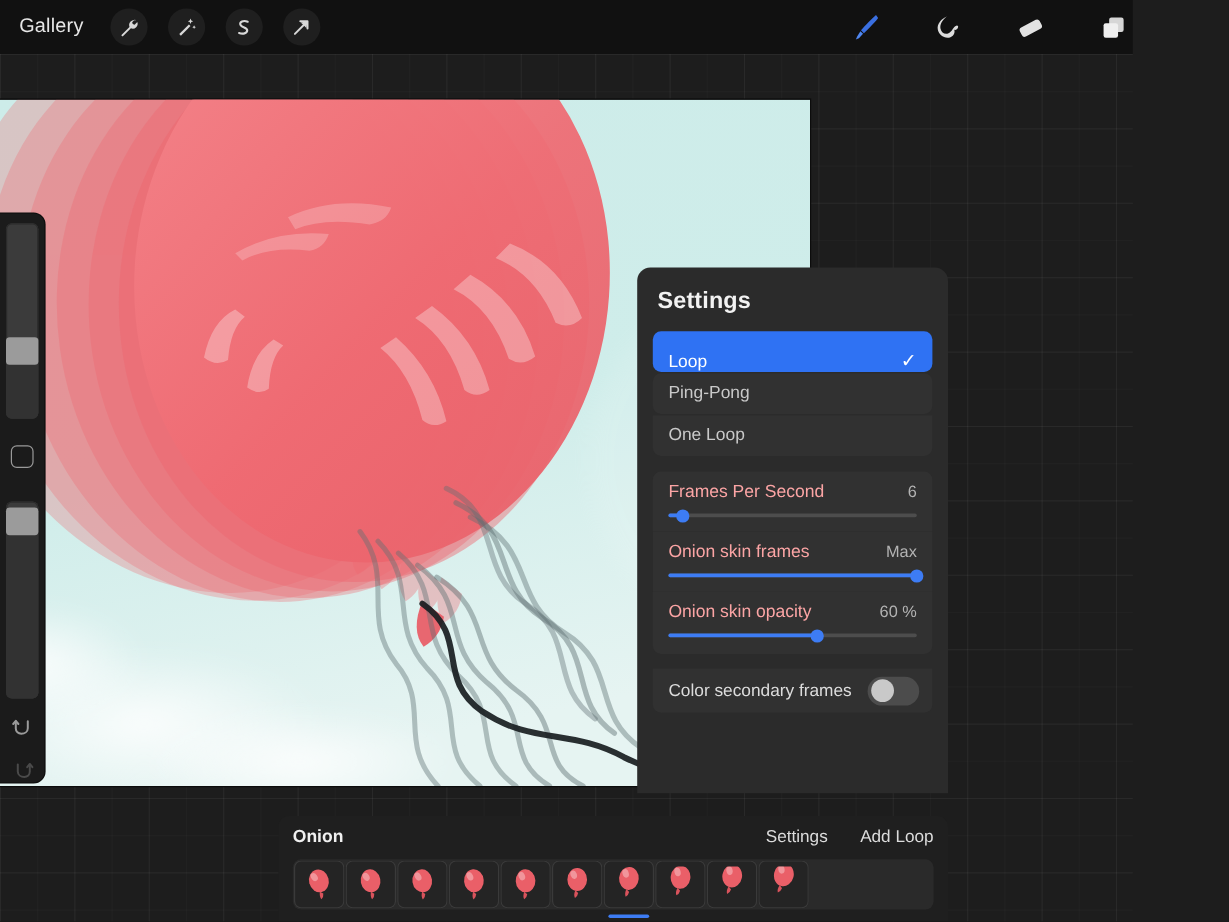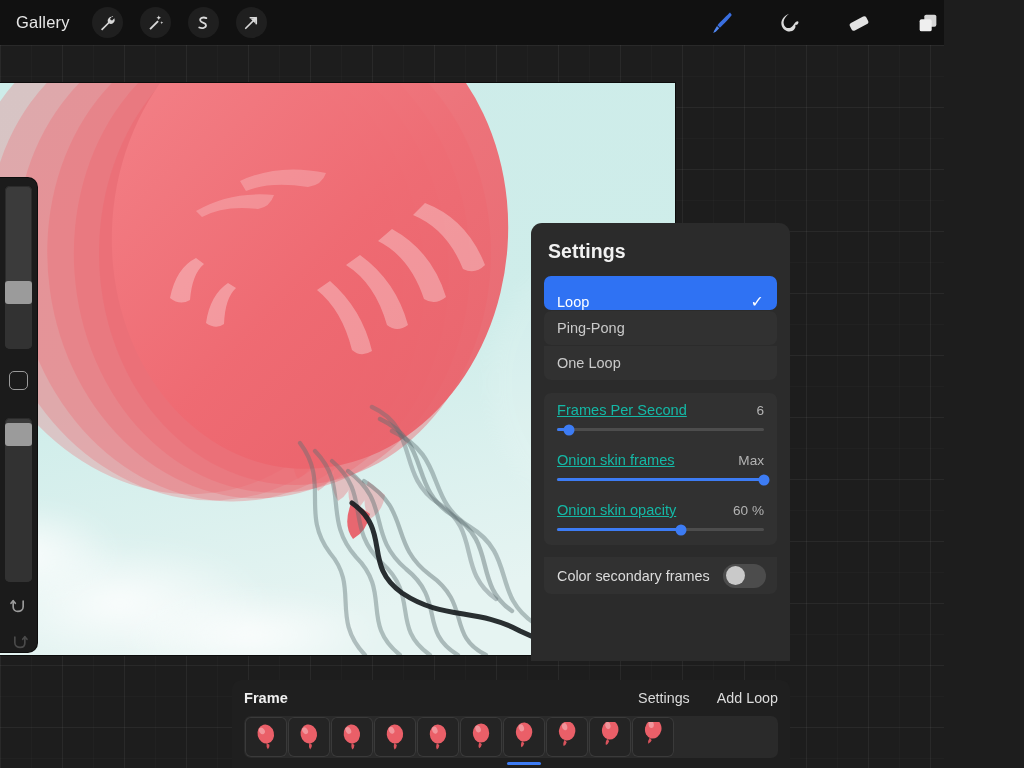--- a/index.html
+++ b/index.html
@@ -111,21 +111,21 @@
 
   .slider-block{
     background:#313131; padding:9px 13px 12px 13px;
   }
   .slider-block.top{ border-radius:7px 7px 0 0; }
   .slider-block.bottom{ border-radius:0 0 7px 7px; padding-bottom:14px; }
   .sb-head{
     display:flex; justify-content:space-between; align-items:baseline;
     margin-bottom:10px;
   }
-  .sb-label{ color:#14b8a6; font-size:14.6px;text-decoration:underline; }
+  .sb-label{ color:#fca5a5; font-size:14.6px; }
   .sb-value{ color:#b3b3b3; font-size:13.6px; }
   .rail{
     position:relative; height:3px; background:#4d4d4d; border-radius:2px;
   }
   .rail-fill{
     position:absolute; left:0; top:0; height:3px; background:#3d7cf4; border-radius:2px;
   }
   .rail-knob{
     position:absolute; top:50%; width:11px; height:11px; border-radius:50%;
     background:#3d7cf4; transform:translate(-50%,-50%);
@@ -414,21 +414,21 @@
     <div class="toggle-row last">
       <span class="tg-label">Color secondary frames</span>
       <span class="switch">
         <span class="dot"></span>
       </span>
     </div>
   </div>
 
   <div class="timeline">
     <div class="tl-head">
-      <span class="tl-play">Frame</span>
+      <span class="tl-play">Onion</span>
       <span class="tl-actions">
         <span class="tl-act">Settings</span>
         <span class="tl-act">Add Loop</span>
       </span>
     </div>
     <div class="frames-strip" id="frames-strip">
         <div class="frame-cell">
           <svg width="26" height="30" viewBox="0 0 26 30">
             <g transform="translate(13,13) rotate(-14) translate(-13,-13)">
               <ellipse cx="13" cy="12" rx="8.2" ry="9.6" fill="#ea5f68"></ellipse>

